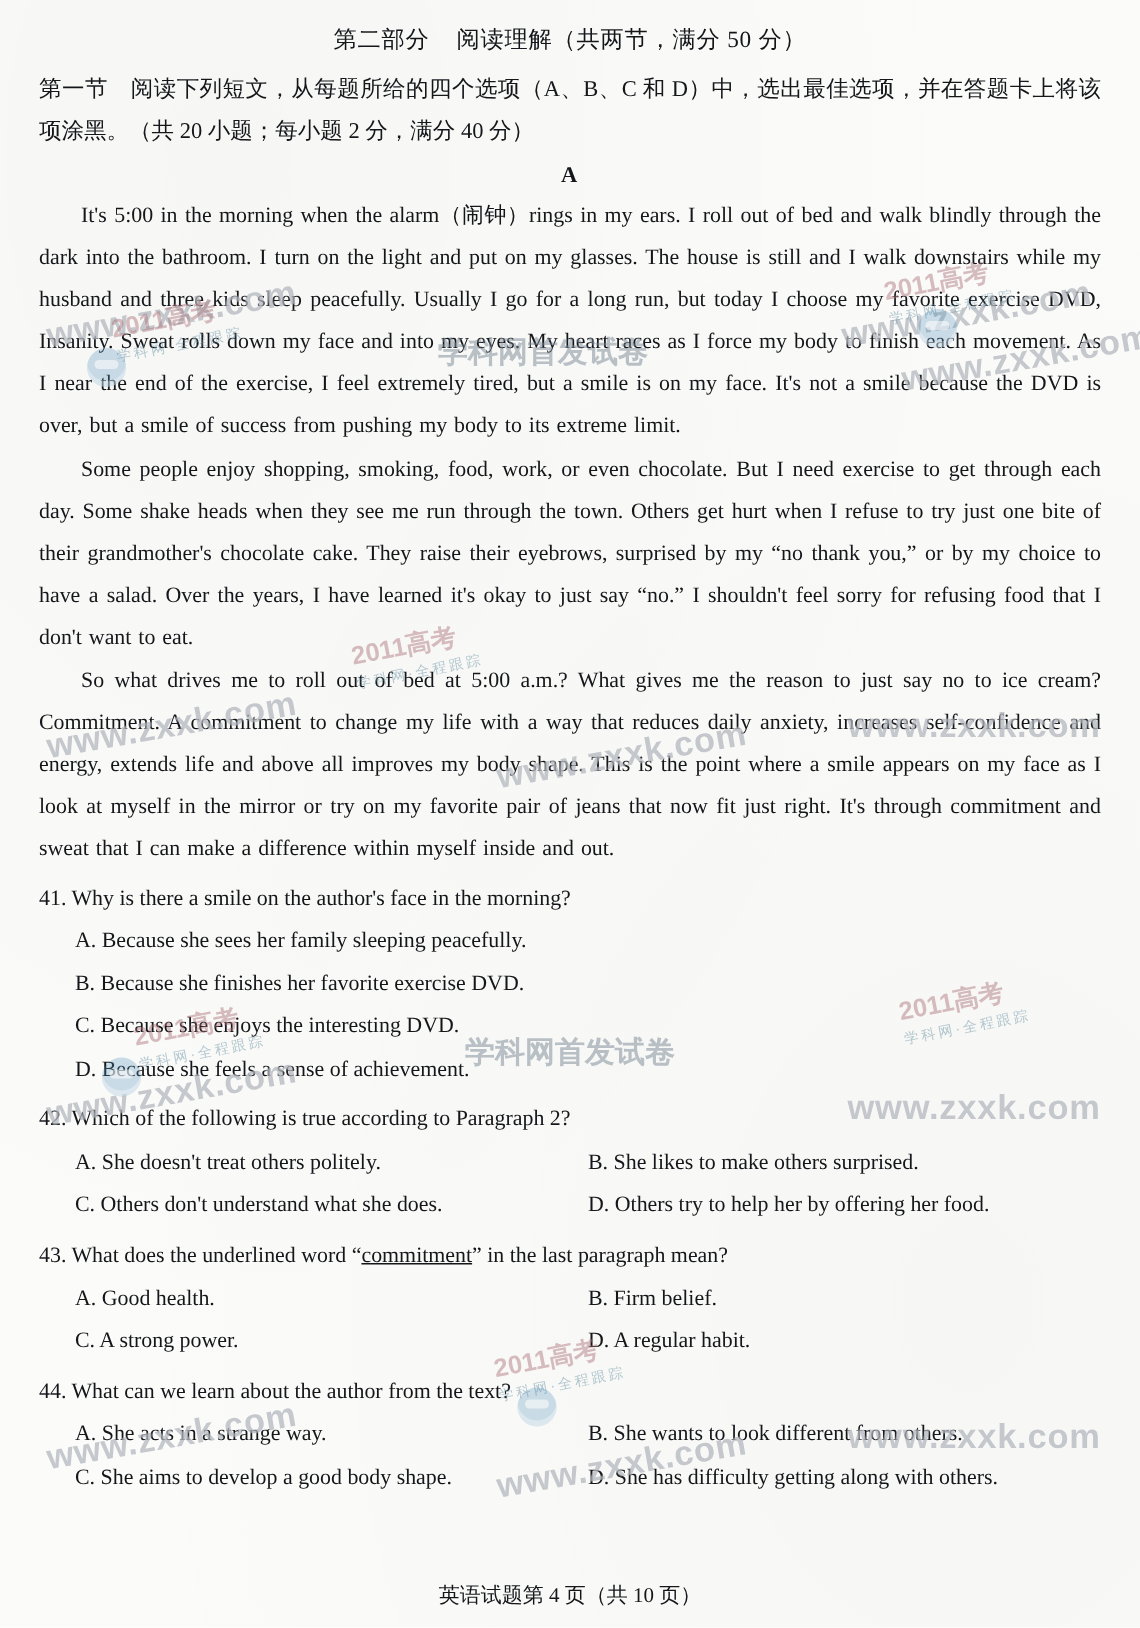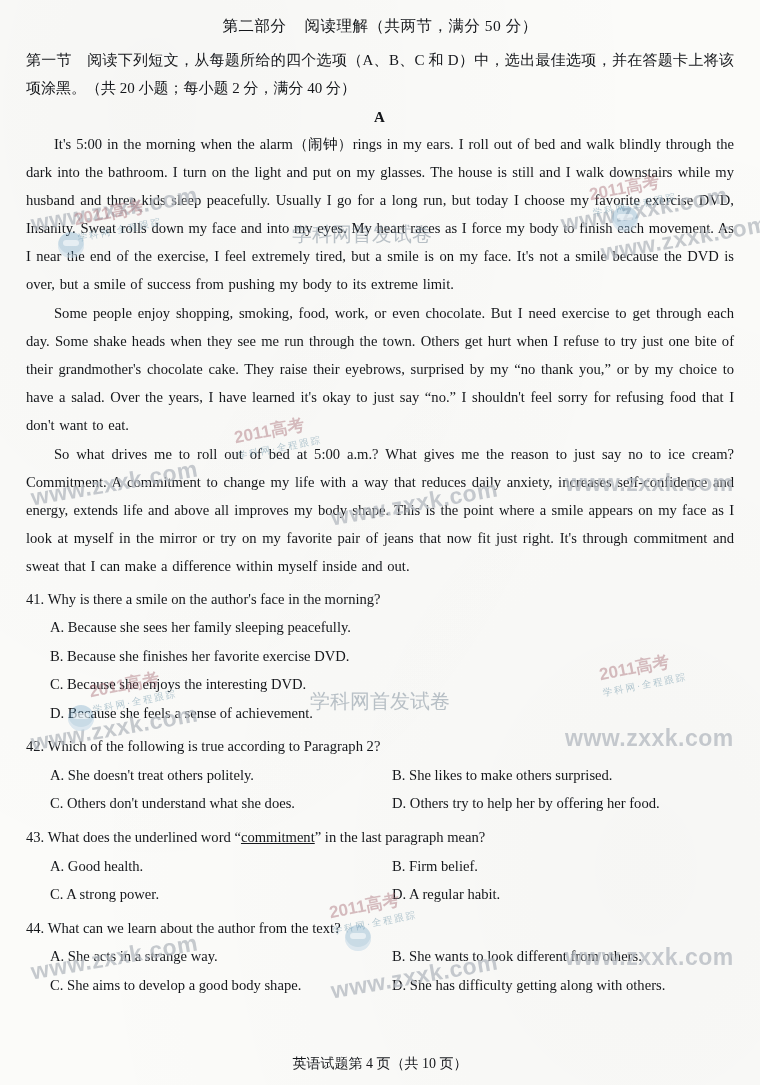--- a/index.html
+++ b/index.html
@@ -130,21 +130,21 @@
     display: block;
     font-size: 9.5px;
     letter-spacing: 2px;
     color: rgba(110,150,170,0.5);
     font-weight: normal;
     margin-top: 1px;
   }
   .wm-xueke {
     color: rgba(120,135,150,0.5);
     font-size: 20px;
-    font-weight: normal;
+    font-weight: bold;
   }
   .wm-mascot {
     position: absolute;
     width: 26px;
     height: 26px;
     border-radius: 50%;
     background: rgba(90,150,190,0.30);
     box-shadow: inset 0 -4px 0 rgba(255,255,255,0.35);
   }
   .wm-mascot:after {

